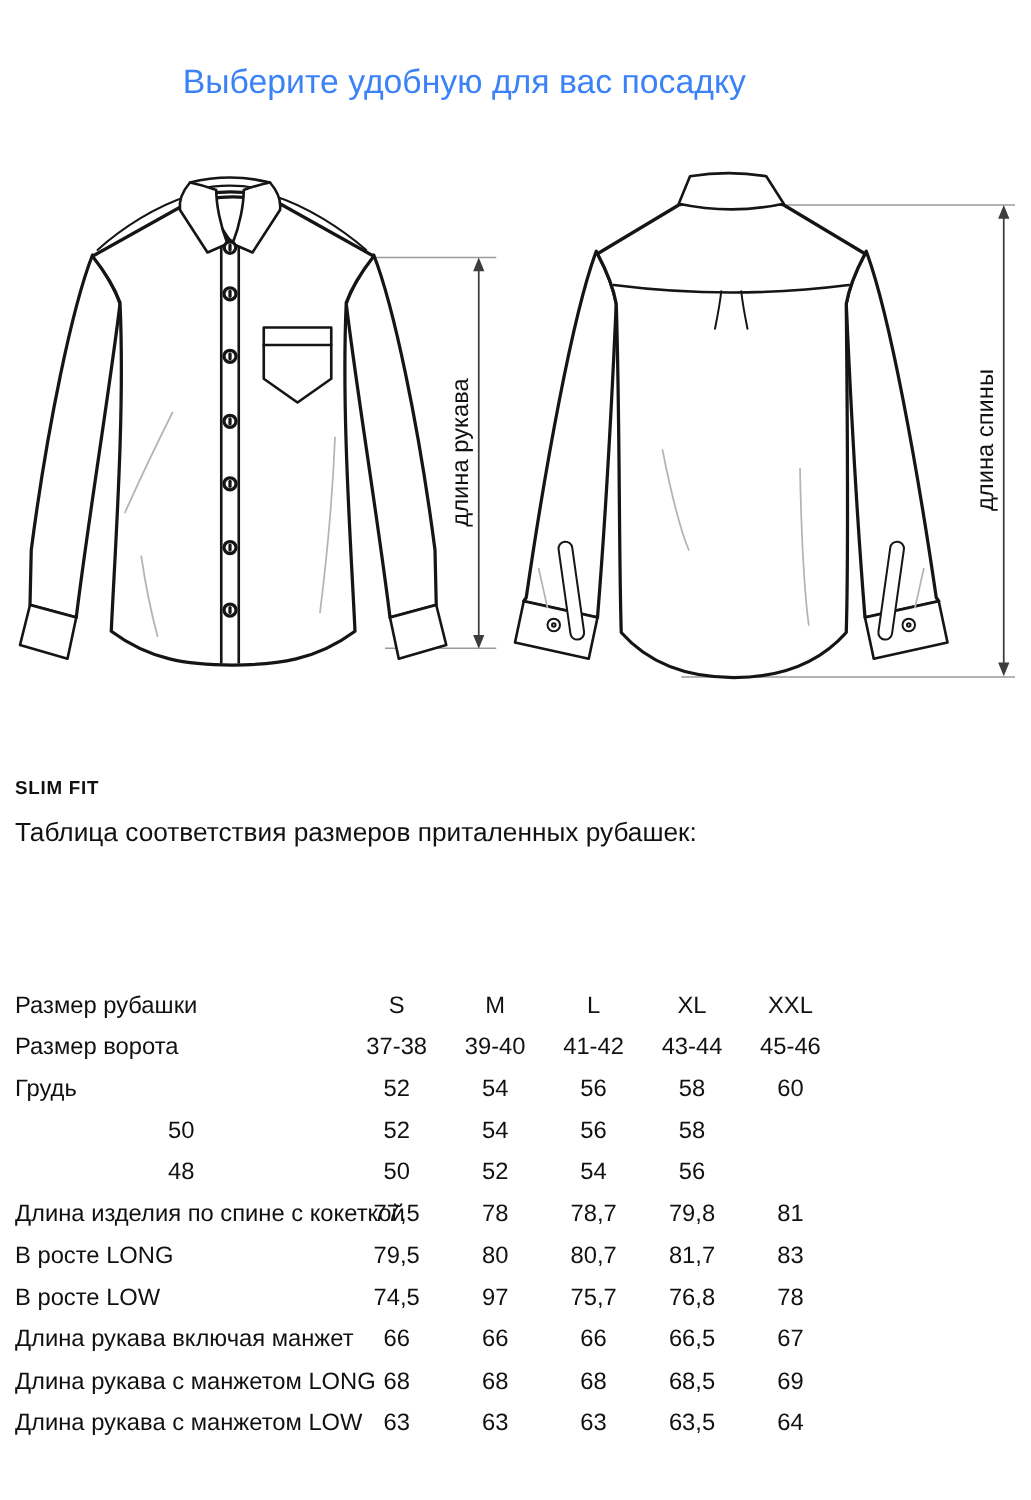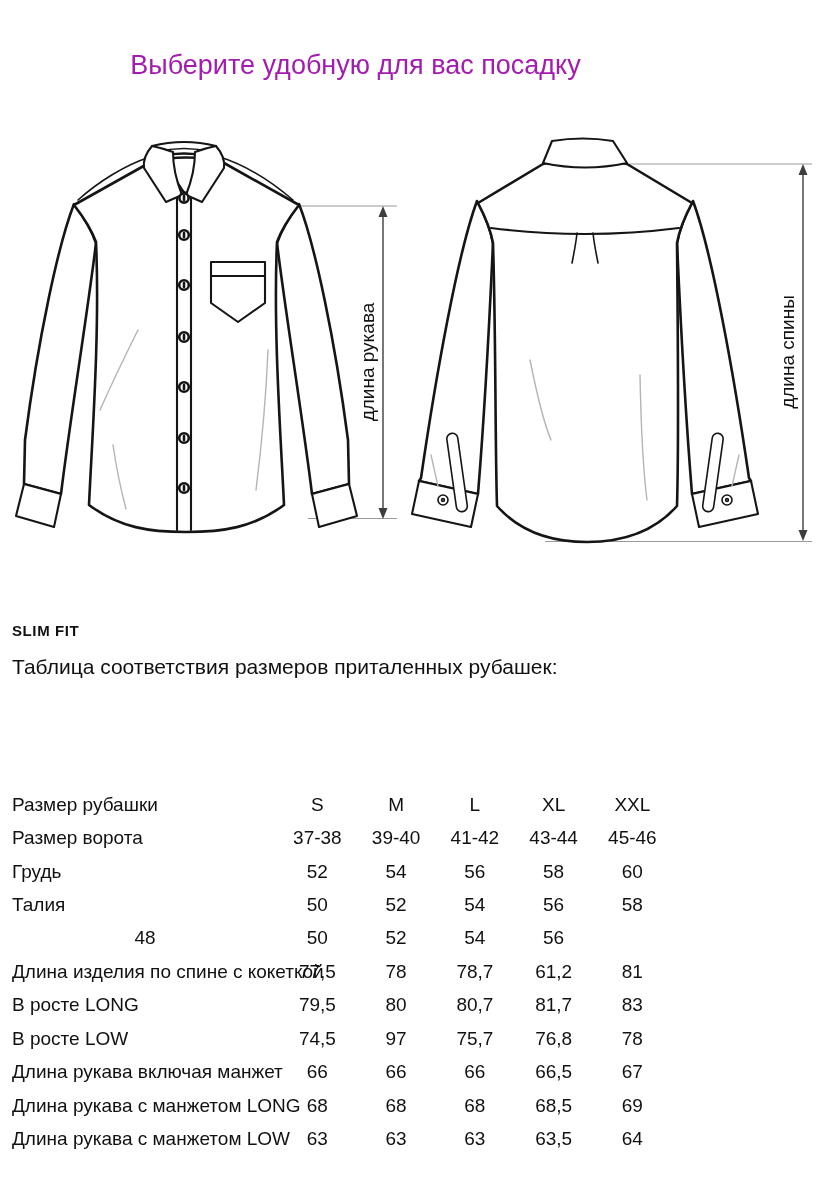--- a/index.html
+++ b/index.html
@@ -1,20 +1,20 @@
 <!DOCTYPE html>
 <html><head>
 <meta charset="utf-8">
 <style>
   html,body{margin:0;padding:0;background:#ffffff;}
   body{width:825px;height:1200px;position:relative;overflow:hidden;
        font-family:"Liberation Sans", sans-serif;color:#111;}
   .abs{position:absolute;}
-  #page-title{top:49px;left:0;width:711px;text-align:center;
-              font-size:27px;line-height:32px;color:#a21caf;}
+  #page-title{top:49px;left:16px;width:711px;text-align:center;
+              font-size:27px;line-height:32px;color:#3b82f6;}
   #diagram-svg{top:130px;left:0;}
   #section-heading{top:617px;left:12px;font-size:15px;font-weight:bold;
                    letter-spacing:.6px;line-height:28px;}
   #table-subtitle{top:653px;left:12px;font-size:21px;line-height:27px;}
   #size-table{top:740px;left:12px;margin-top:48px;}
   .trow{display:grid;grid-template-columns:266px repeat(5,78.75px);
         height:33.45px;align-items:center;}
   .tlabel{font-size:19px;white-space:nowrap;}
   .tval{font-size:19px;text-align:center;white-space:nowrap;}
   
@@ -158,40 +158,39 @@
   </div>
   <div class="trow">
     <div class="tlabel">Грудь</div>
     <div class="tval">52</div>
     <div class="tval">54</div>
     <div class="tval">56</div>
     <div class="tval">58</div>
     <div class="tval">60</div>
   </div>
   <div class="trow">
-    <div class="tlabel">Талия</div>
     <div class="tval">50</div>
     <div class="tval">52</div>
     <div class="tval">54</div>
     <div class="tval">56</div>
     <div class="tval">58</div>
   </div>
   <div class="trow">
     <div class="tval">48</div>
     <div class="tval">50</div>
     <div class="tval">52</div>
     <div class="tval">54</div>
     <div class="tval">56</div>
   </div>
   <div class="trow">
     <div class="tlabel">Длина изделия по спине с кокеткой</div>
     <div class="tval">77,5</div>
     <div class="tval">78</div>
     <div class="tval">78,7</div>
-    <div class="tval">61,2</div>
+    <div class="tval">79,8</div>
     <div class="tval">81</div>
   </div>
   <div class="trow">
     <div class="tlabel">В росте LONG</div>
     <div class="tval">79,5</div>
     <div class="tval">80</div>
     <div class="tval">80,7</div>
     <div class="tval">81,7</div>
     <div class="tval">83</div>
   </div>

